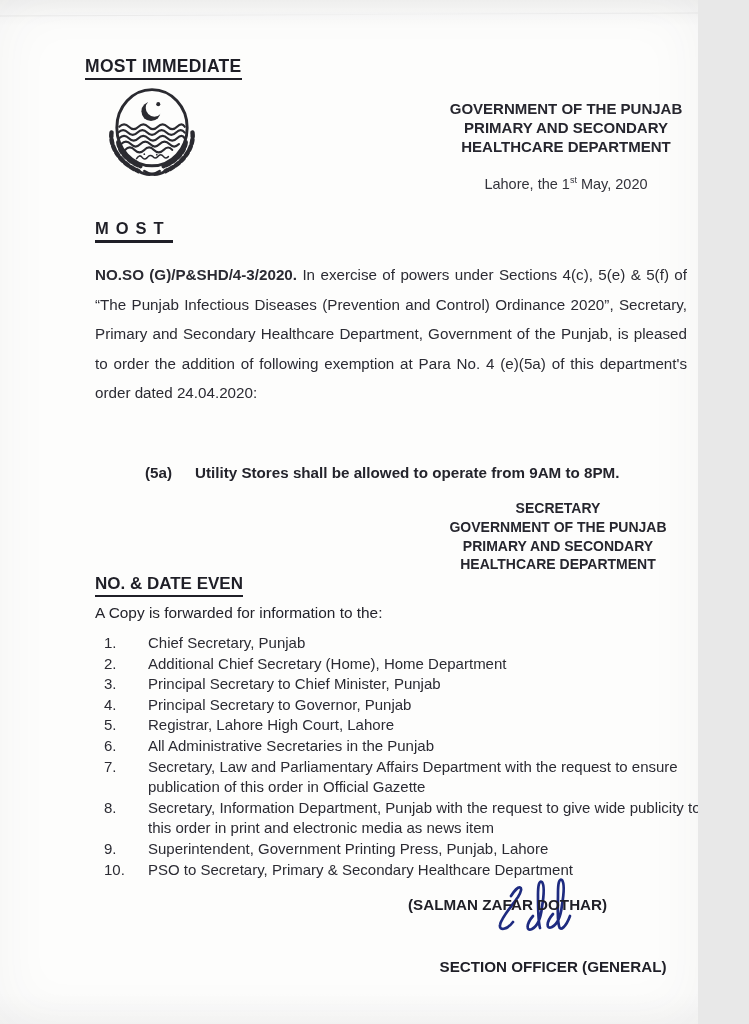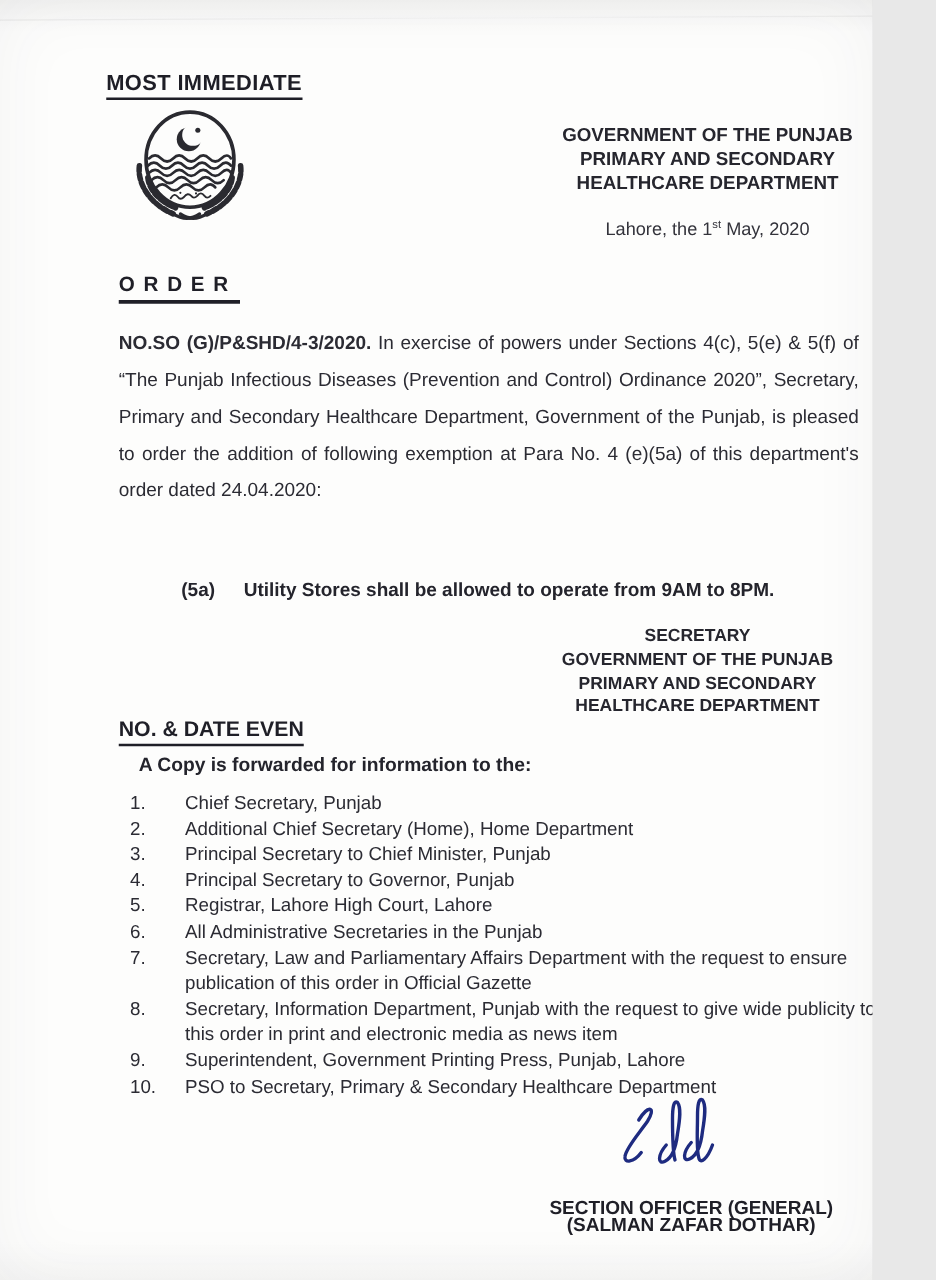--- a/index.html
+++ b/index.html
@@ -46,33 +46,33 @@
   .signatory{
     position:absolute; left:418px; top:499px; width:280px; text-align:center;
     font-size:14px; font-weight:bold; line-height:18.8px; color:#26262e;
   }
   .dist-ref{
     position:absolute; left:95px; top:574px;
     font-size:17px; font-weight:bold; color:#1f1f27;
     border-bottom:2.5px solid #1f1f27; padding-bottom:1px;
   }
   .dist-intro{
-    position:absolute; left:111px; top:604px;
-    font-size:15.4px; font-weight:bold; color:#24242c;text-align:right;
+    position:absolute; left:95px; top:604px;
+    font-size:15.4px; font-weight:normal; color:#24242c;text-align:right;
   }
   .dist-list{
     position:absolute; left:104px; top:633px; width:600px;
     font-size:15px; line-height:20.6px; color:#2b2b33; list-style:none;
   }
   .dist-list li{ display:flex; }
   .dist-list .no{ width:44px; flex-shrink:0; }
   .dist-list .txt{ flex:1; }
   .signature-ink{ position:absolute; left:487px; top:874px; }
   .sig-name{
-    position:absolute; left:408px; top:972px; width:290px; text-align:center;
+    position:absolute; left:408px; top:896px; width:290px; text-align:left;
     font-size:15.2px; font-weight:bold; color:#1f1f27;
   }
   .sig-title{
     position:absolute; left:408px; top:958px; width:290px; text-align:center;
     font-size:15.2px; font-weight:bold; color:#1f1f27;
   }
 </style>
 </head>
 <body>
 
@@ -113,21 +113,21 @@
     </svg>
   </div>
 
   <div class="letterhead">
     <div class="dept">GOVERNMENT OF THE PUNJAB</div>
     <div class="dept">PRIMARY AND SECONDARY</div>
     <div class="dept">HEALTHCARE DEPARTMENT</div>
     <div class="dateline"><span>Lahore, the 1</span><sup>st</sup><span> May, 2020</span></div>
   </div>
 
-  <div class="order-heading">ORDER</div>
+  <div class="order-heading">MOST</div>
 
   <p class="order-para"><span class="b">NO.SO (G)/P&amp;SHD/4-3/2020.</span><span> In exercise of powers under Sections 4(c), 5(e) &amp; 5(f) of “The Punjab Infectious Diseases (Prevention and Control) Ordinance 2020”, Secretary, Primary and Secondary Healthcare Department, Government of the Punjab, is pleased to order the addition of following exemption at Para No. 4 (e)(5a) of this department's order dated 24.04.2020:</span></p>
 
   <div class="exemption">
     <span class="lbl">(5a)</span>
     <span>Utility Stores shall be allowed to operate from 9AM to 8PM.</span>
   </div>
 
   <div class="signatory">
     <div>SECRETARY</div>

